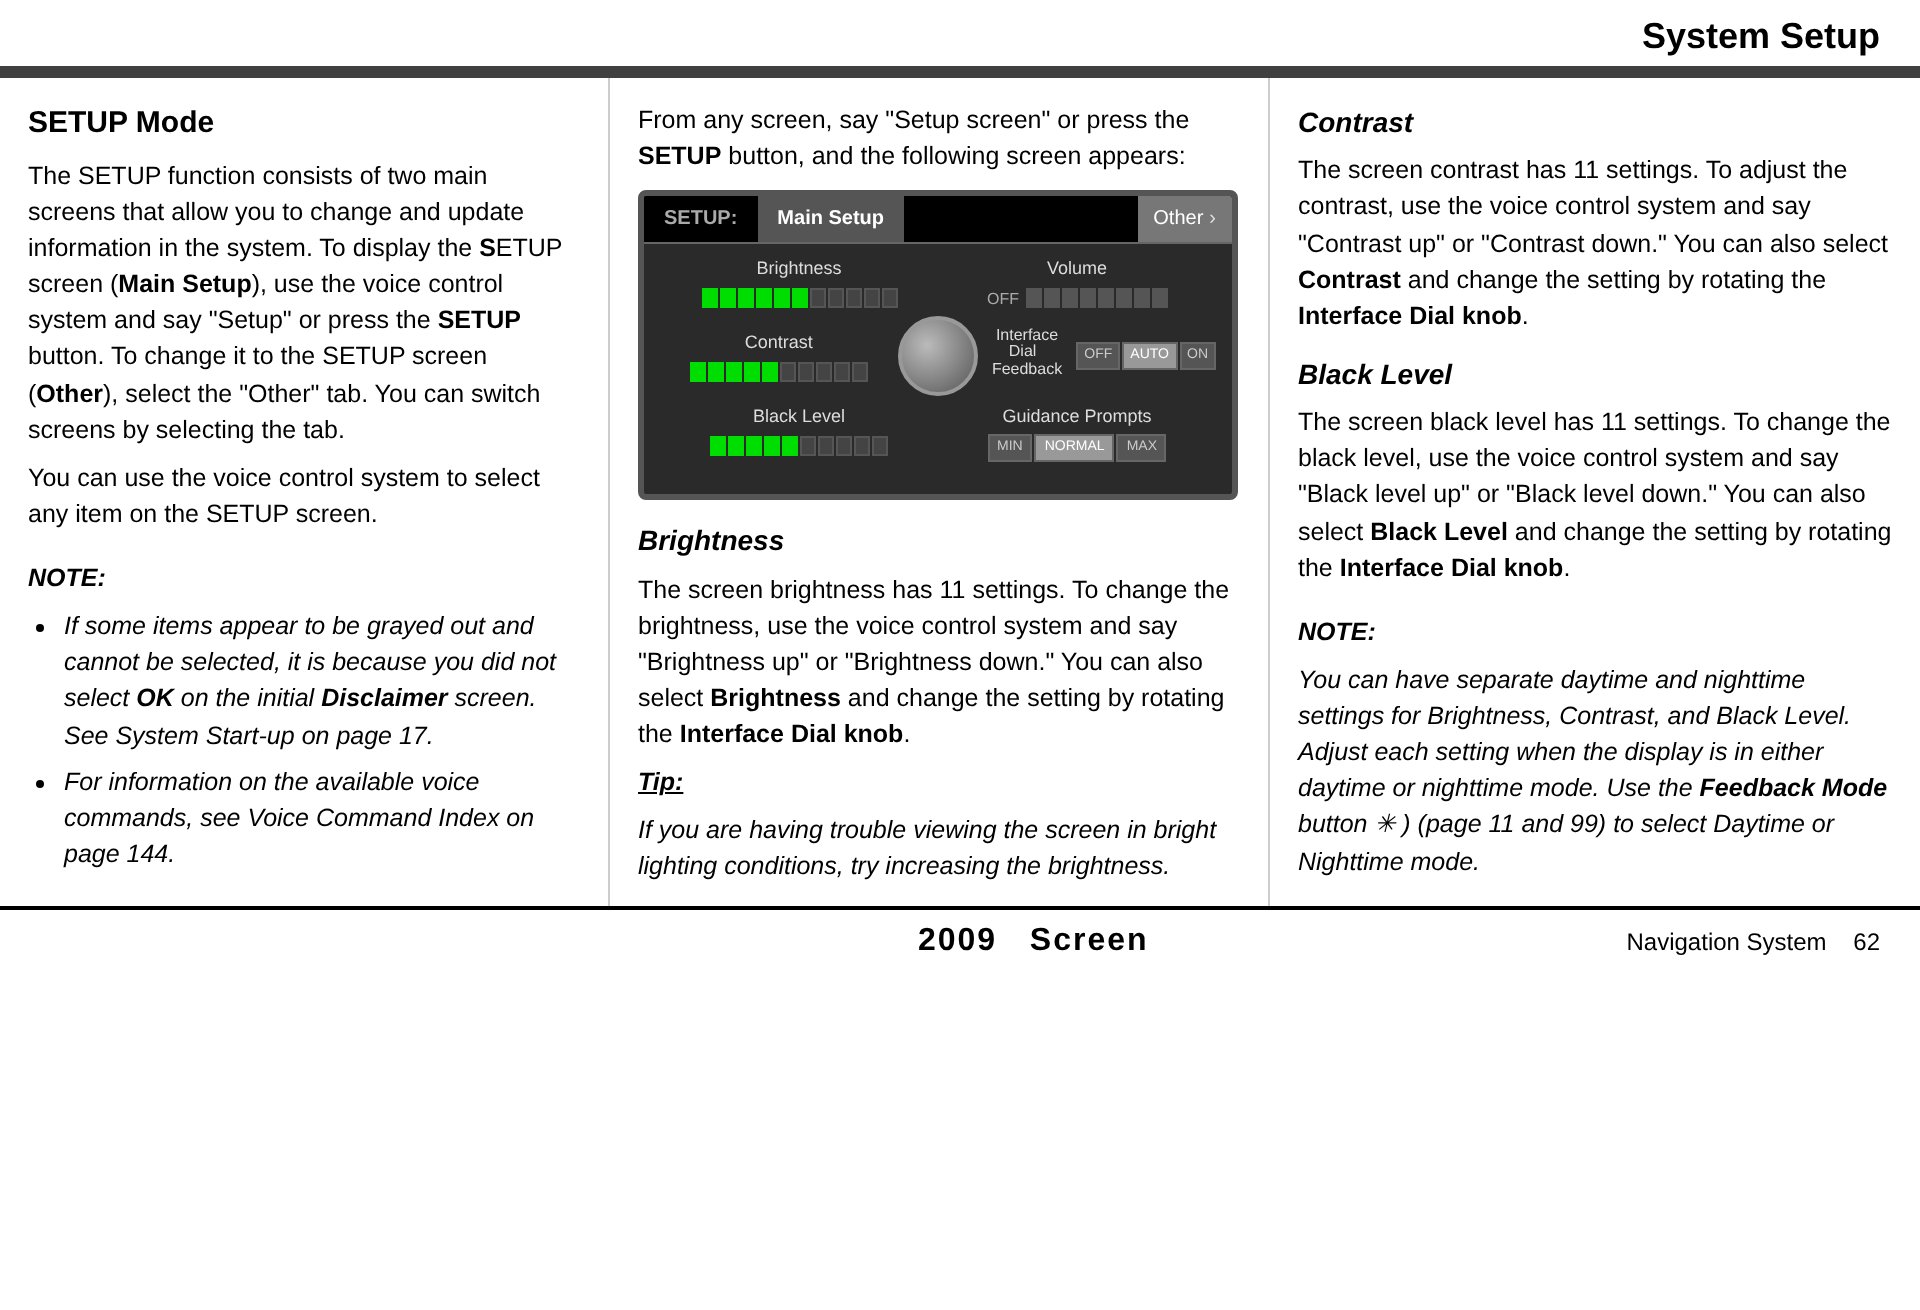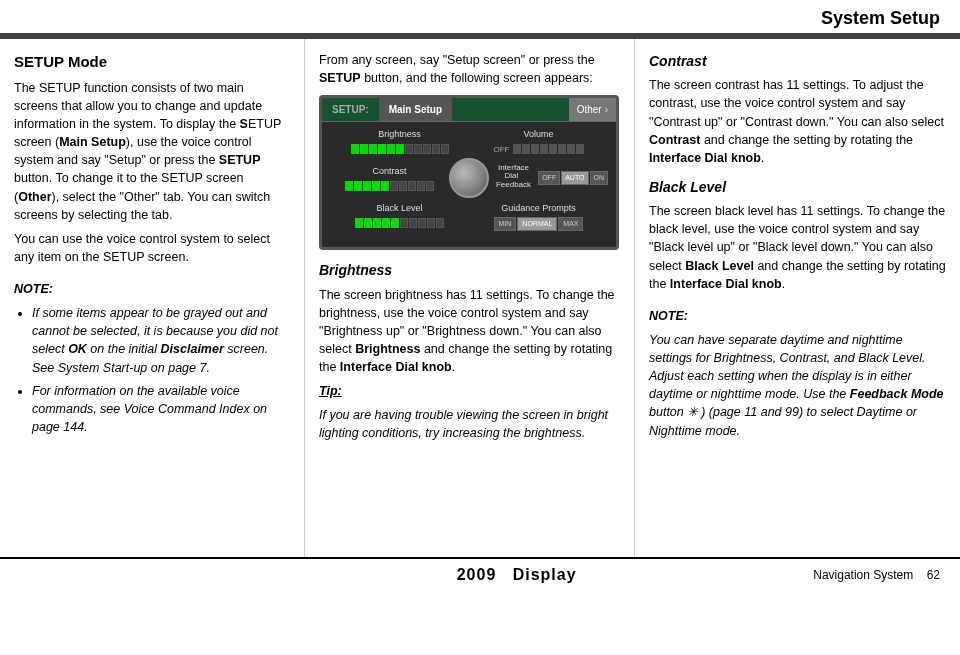--- a/index.html
+++ b/index.html
@@ -18,21 +18,21 @@
       text-align: right;
       padding: 8px 20px 4px 20px;
       border-bottom: 6px solid #404040;
       font-size: 18px;
       font-weight: bold;
     }
 
     
     .main-content {
       display: flex;
-      height: 518px;
+      height: 414px;
       justify-content: center;
     }
 
     
     .col1 {
       width: 305px;
       padding: 12px 14px;
       border-right: 1px solid #ccc;
       font-size: 12.5px;
       line-height: 1.45;
@@ -93,21 +93,21 @@
       width: 300px;
       height: 155px;
       margin: 8px 0;
       padding: 0;
       position: relative;
       overflow: hidden;
     }
 
     .screen-top-bar {
       display: flex;
-      background: #14532d;
+      background: #000000;
       border-bottom: 1px solid #666;
       height: 24px;
       align-items: center;
     }
 
     .screen-tab {
       color: #fff;
       font-size: 11px;
       padding: 0 10px;
       height: 100%;
@@ -300,21 +300,21 @@
 
 <div class="main-content">
 
   <div class="col1">
     <div class="section-title">SETUP Mode</div>
     <p>The SETUP function consists of two main screens that allow you to change and update information in the system. To display the <span class="bold-underline">S</span>ETUP screen (<span class="bold">Main Setup</span>), use the voice control system and say "Setup" or press the <span class="bold">SETUP</span> button. To change it to the SETUP screen (<span class="bold">Other</span>), select the "Other" tab. You can switch screens by selecting the tab.</p>
     <p>You can use the voice control system to select any item on the SETUP screen.</p>
     <div class="spacer"></div>
     <p><span class="note-label">NOTE:</span></p>
     <ul>
-      <li>If some items appear to be grayed out and cannot be selected, it is because you did not select <span class="bold">OK</span> on the initial <span class="bold">Disclaimer</span> screen. See System Start-up <em>on page 7</em>.</li>
+      <li>If some items appear to be grayed out and cannot be selected, it is because you did not select <span class="bold">OK</span> on the initial <span class="bold">Disclaimer</span> screen. See System Start-up <em>on page 17</em>.</li>
       <li>For information on the available voice commands, see Voice Command Index <em>on page 144</em>.</li>
     </ul>
   </div>
 
   <div class="col2">
     <p>From any screen, say "Setup screen" or press the <span class="bold">SETUP</span> button, and the following screen appears:</p>
 
     <div class="screen-img">
 
       <div class="screen-top-bar">
@@ -436,19 +436,19 @@
     <p><span class="note-label">NOTE:</span></p>
     <p><em>You can have separate daytime and nighttime settings for Brightness, Contrast, and Black Level. Adjust each setting when the display is in either daytime or nighttime mode. Use the <span class="bold">Feedback Mode</span> button ✳ ) (page 11 and 99) to select Daytime or Nighttime mode.</em></p>
   </div>
 
 </div>
 
 <div class="footer">
   <div style="width:200px;"></div>
   <div class="footer-center">
     <span>2009</span>&nbsp;&nbsp;
-    <span>Display</span>
+    <span>Screen</span>
   </div>
   <div class="footer-right">
     <span>Navigation System</span>&nbsp;&nbsp;&nbsp;
     <span>62</span>
   </div>
 </div>
 
 </body></html>

